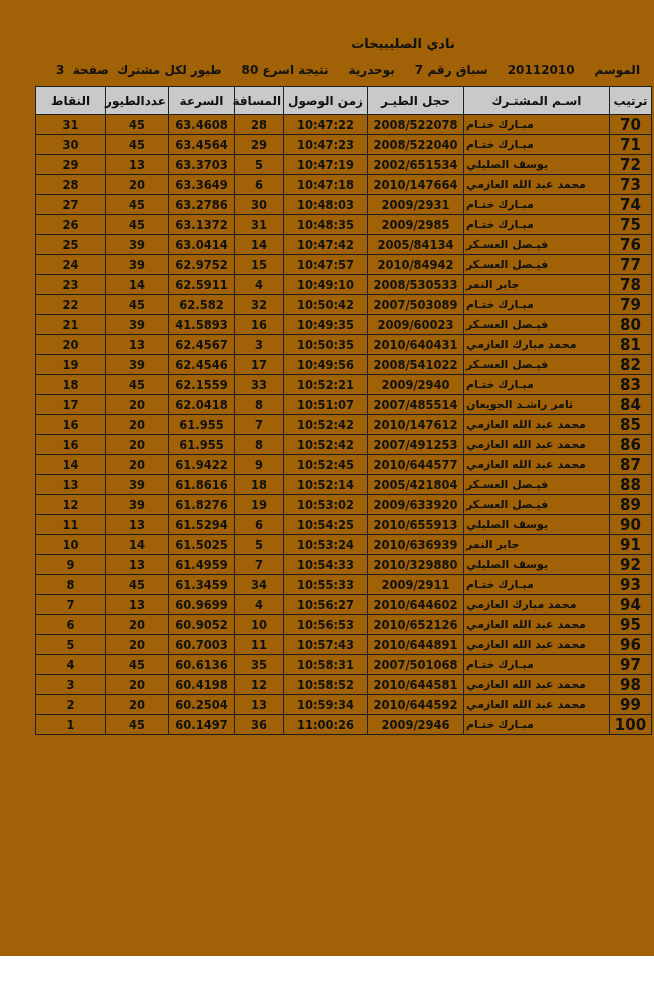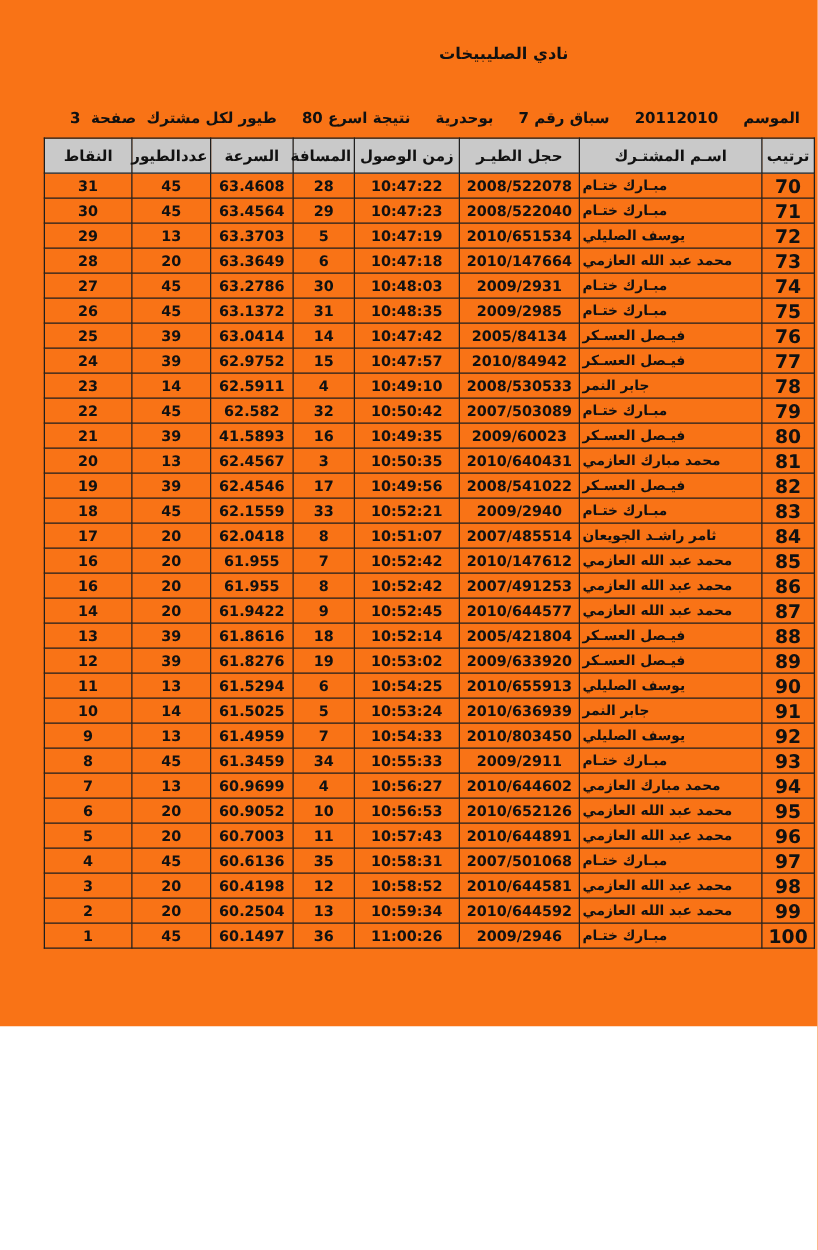--- a/index.html
+++ b/index.html
@@ -10,41 +10,41 @@
     width: 654px;
     height: 1000px;
     background: #ffffff;
     font-family: "DejaVu Sans", sans-serif;
     color: #111111;
     overflow: hidden;
   }
   .page {
     position: relative;
     width: 654px;
-    height: 821px;
-    background: #f97316;
+    height: 956px;
+    background: #a16207;
   }
   .club-title {
     padding-top: 36px;
     text-align: center;
     transform: translateX(76px);
     font-size: 13px;
     font-weight: bold;
     direction: rtl;
   }
   .info-line {
     margin: 12px 14px 0 56px;
     display: flex;
     direction: rtl;
     justify-content: space-between;
     align-items: baseline;
     font-size: 12px;
     font-weight: bold;
   }
-  .info-line span { white-space: pre; margin-top: 24px; }
+  .info-line span { white-space: pre; }
   table.results-table {
     margin: 9px 33px 0 35px;
     width: 586px;
     border-collapse: collapse;
     table-layout: fixed;
     direction: rtl;
   }
   .results-table th {
     background: #c9c9c9;
     border: 1px solid #1f1f1f;
@@ -128,21 +128,21 @@
           <td class="col-ring">2008/522040</td>
           <td class="col-arrival">10:47:23</td>
           <td class="col-distance">29</td>
           <td class="col-speed">63.4564</td>
           <td class="col-birds">45</td>
           <td class="col-points">30</td>
         </tr>
         <tr>
           <td class="col-rank">72</td>
           <td class="col-name">يوسف الصليلي</td>
-          <td class="col-ring">2010/651534</td>
+          <td class="col-ring">2002/651534</td>
           <td class="col-arrival">10:47:19</td>
           <td class="col-distance">5</td>
           <td class="col-speed">63.3703</td>
           <td class="col-birds">13</td>
           <td class="col-points">29</td>
         </tr>
         <tr>
           <td class="col-rank">73</td>
           <td class="col-name">محمد عبد الله العازمي</td>
           <td class="col-ring">2010/147664</td>
@@ -328,21 +328,21 @@
           <td class="col-ring">2010/636939</td>
           <td class="col-arrival">10:53:24</td>
           <td class="col-distance">5</td>
           <td class="col-speed">61.5025</td>
           <td class="col-birds">14</td>
           <td class="col-points">10</td>
         </tr>
         <tr>
           <td class="col-rank">92</td>
           <td class="col-name">يوسف الصليلي</td>
-          <td class="col-ring">2010/803450</td>
+          <td class="col-ring">2010/329880</td>
           <td class="col-arrival">10:54:33</td>
           <td class="col-distance">7</td>
           <td class="col-speed">61.4959</td>
           <td class="col-birds">13</td>
           <td class="col-points">9</td>
         </tr>
         <tr>
           <td class="col-rank">93</td>
           <td class="col-name">مبـارك ختـام</td>
           <td class="col-ring">2009/2911</td>

